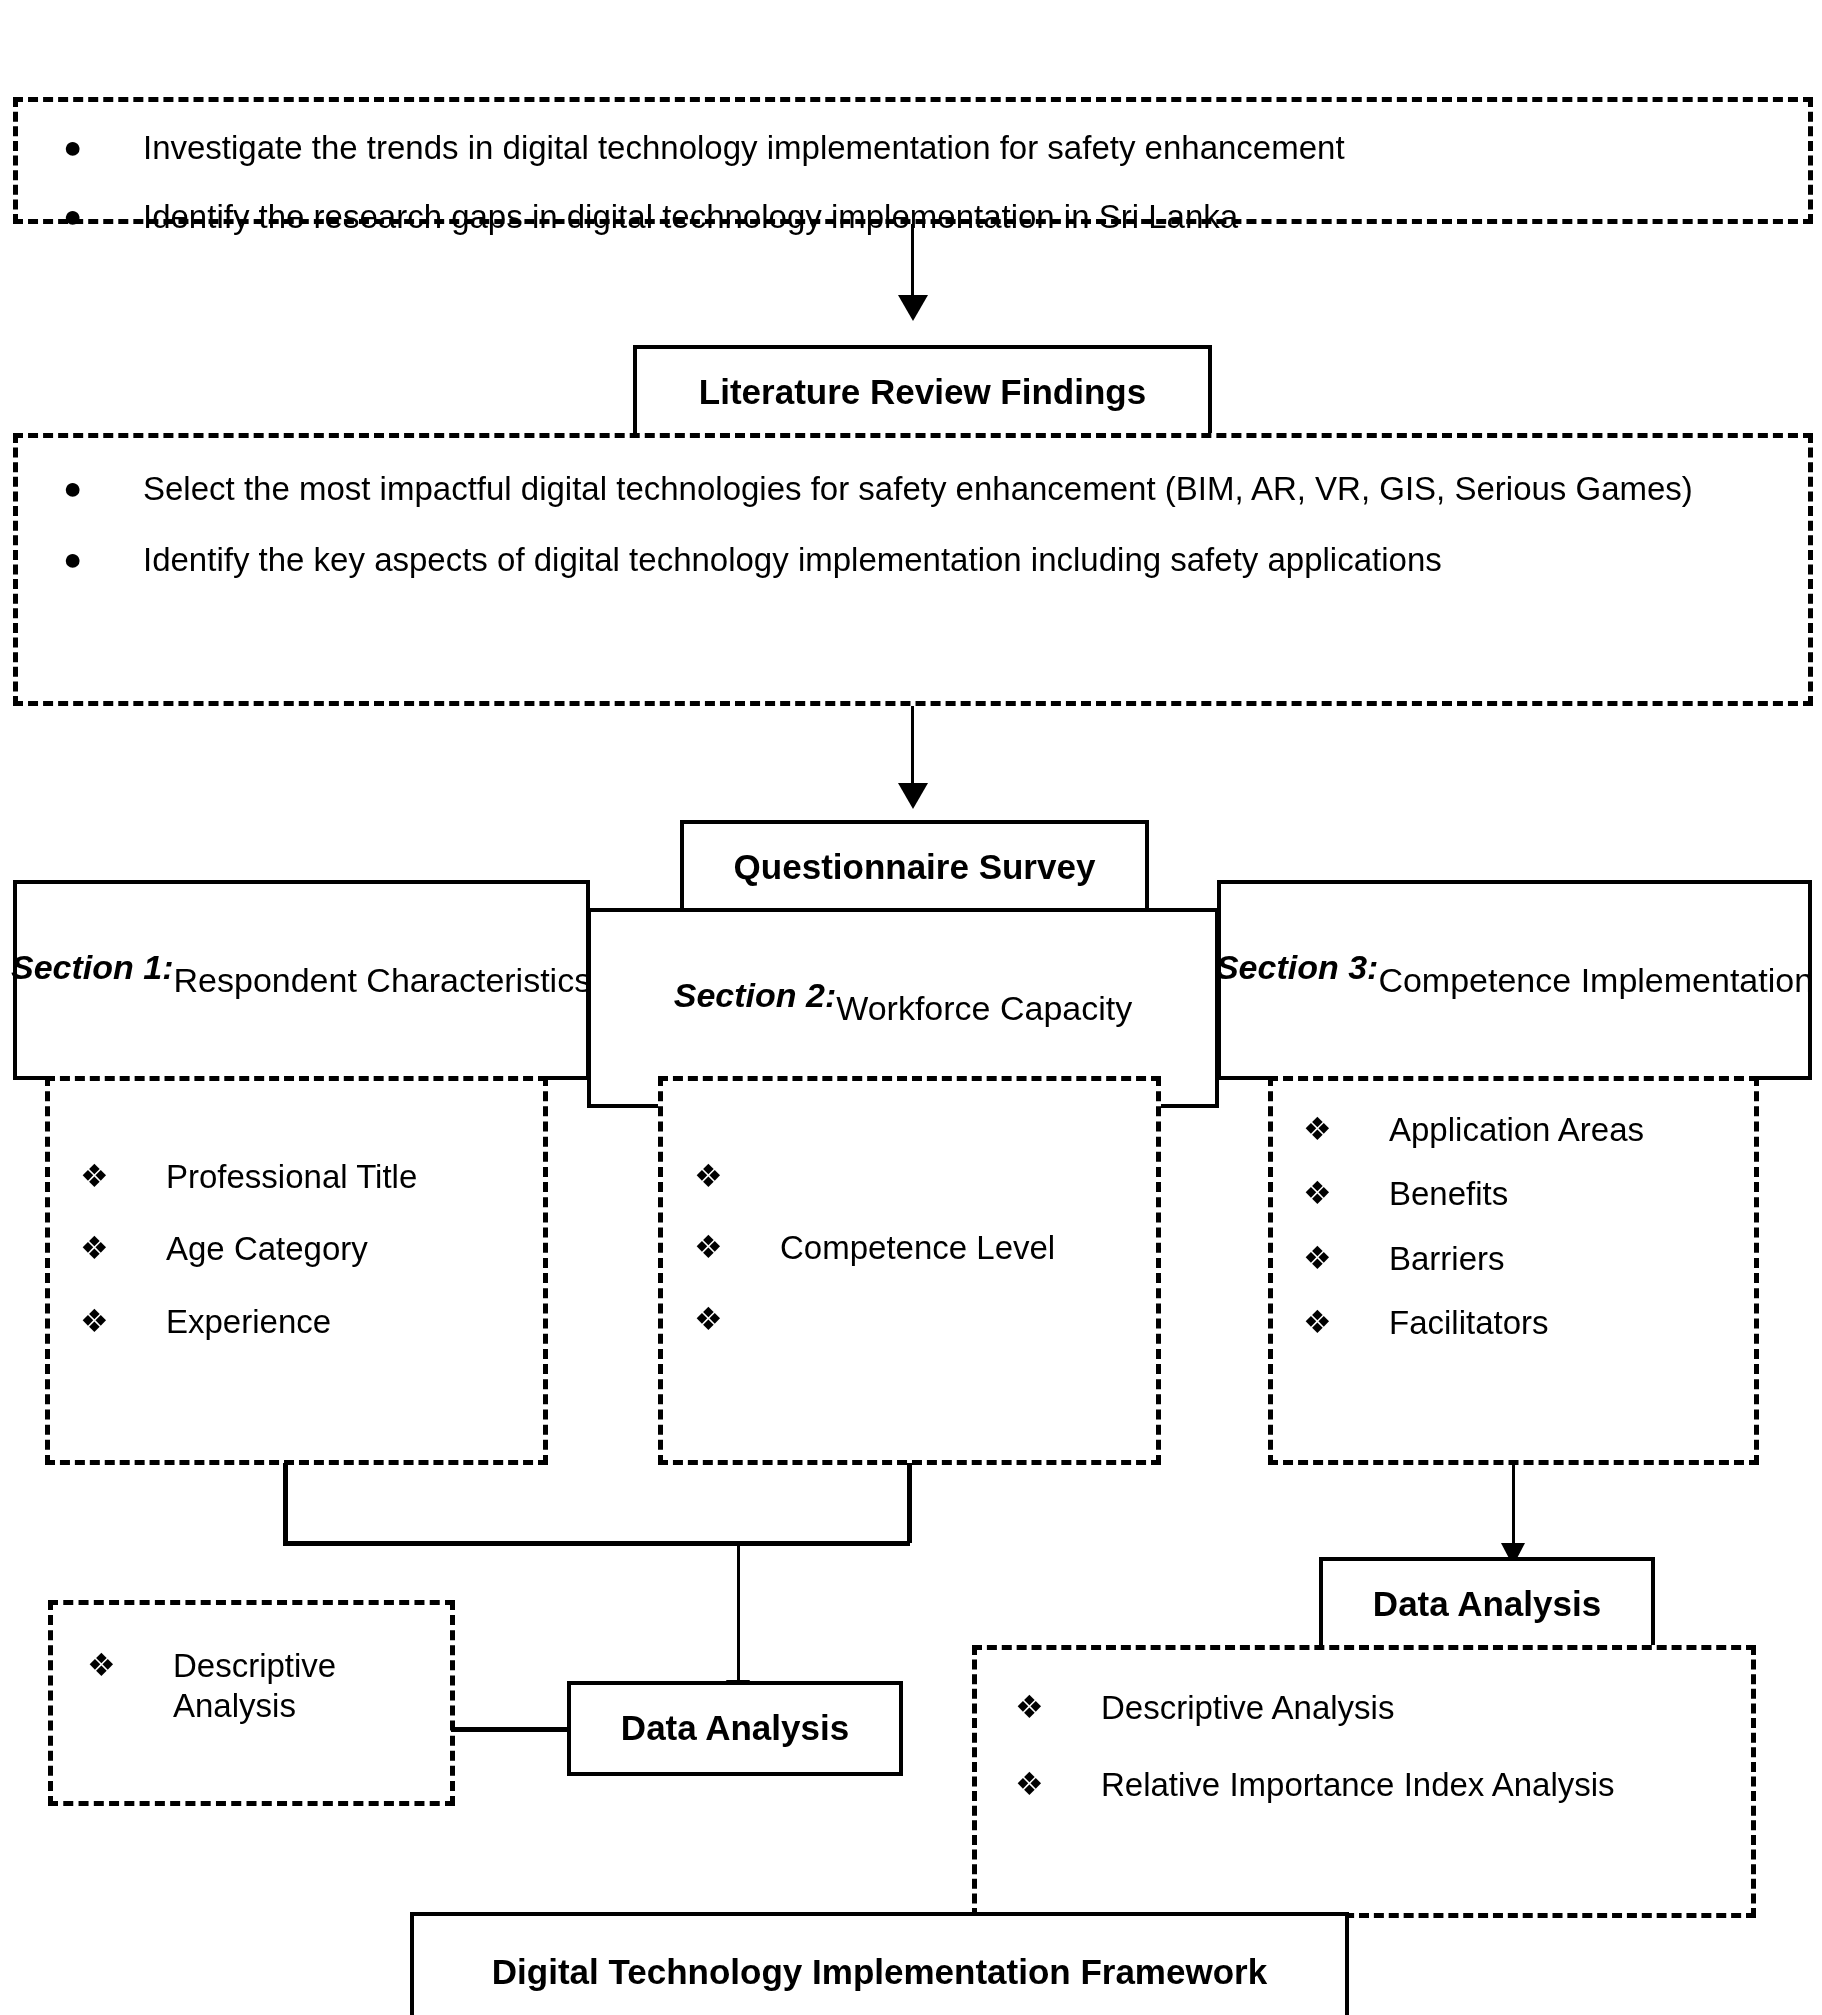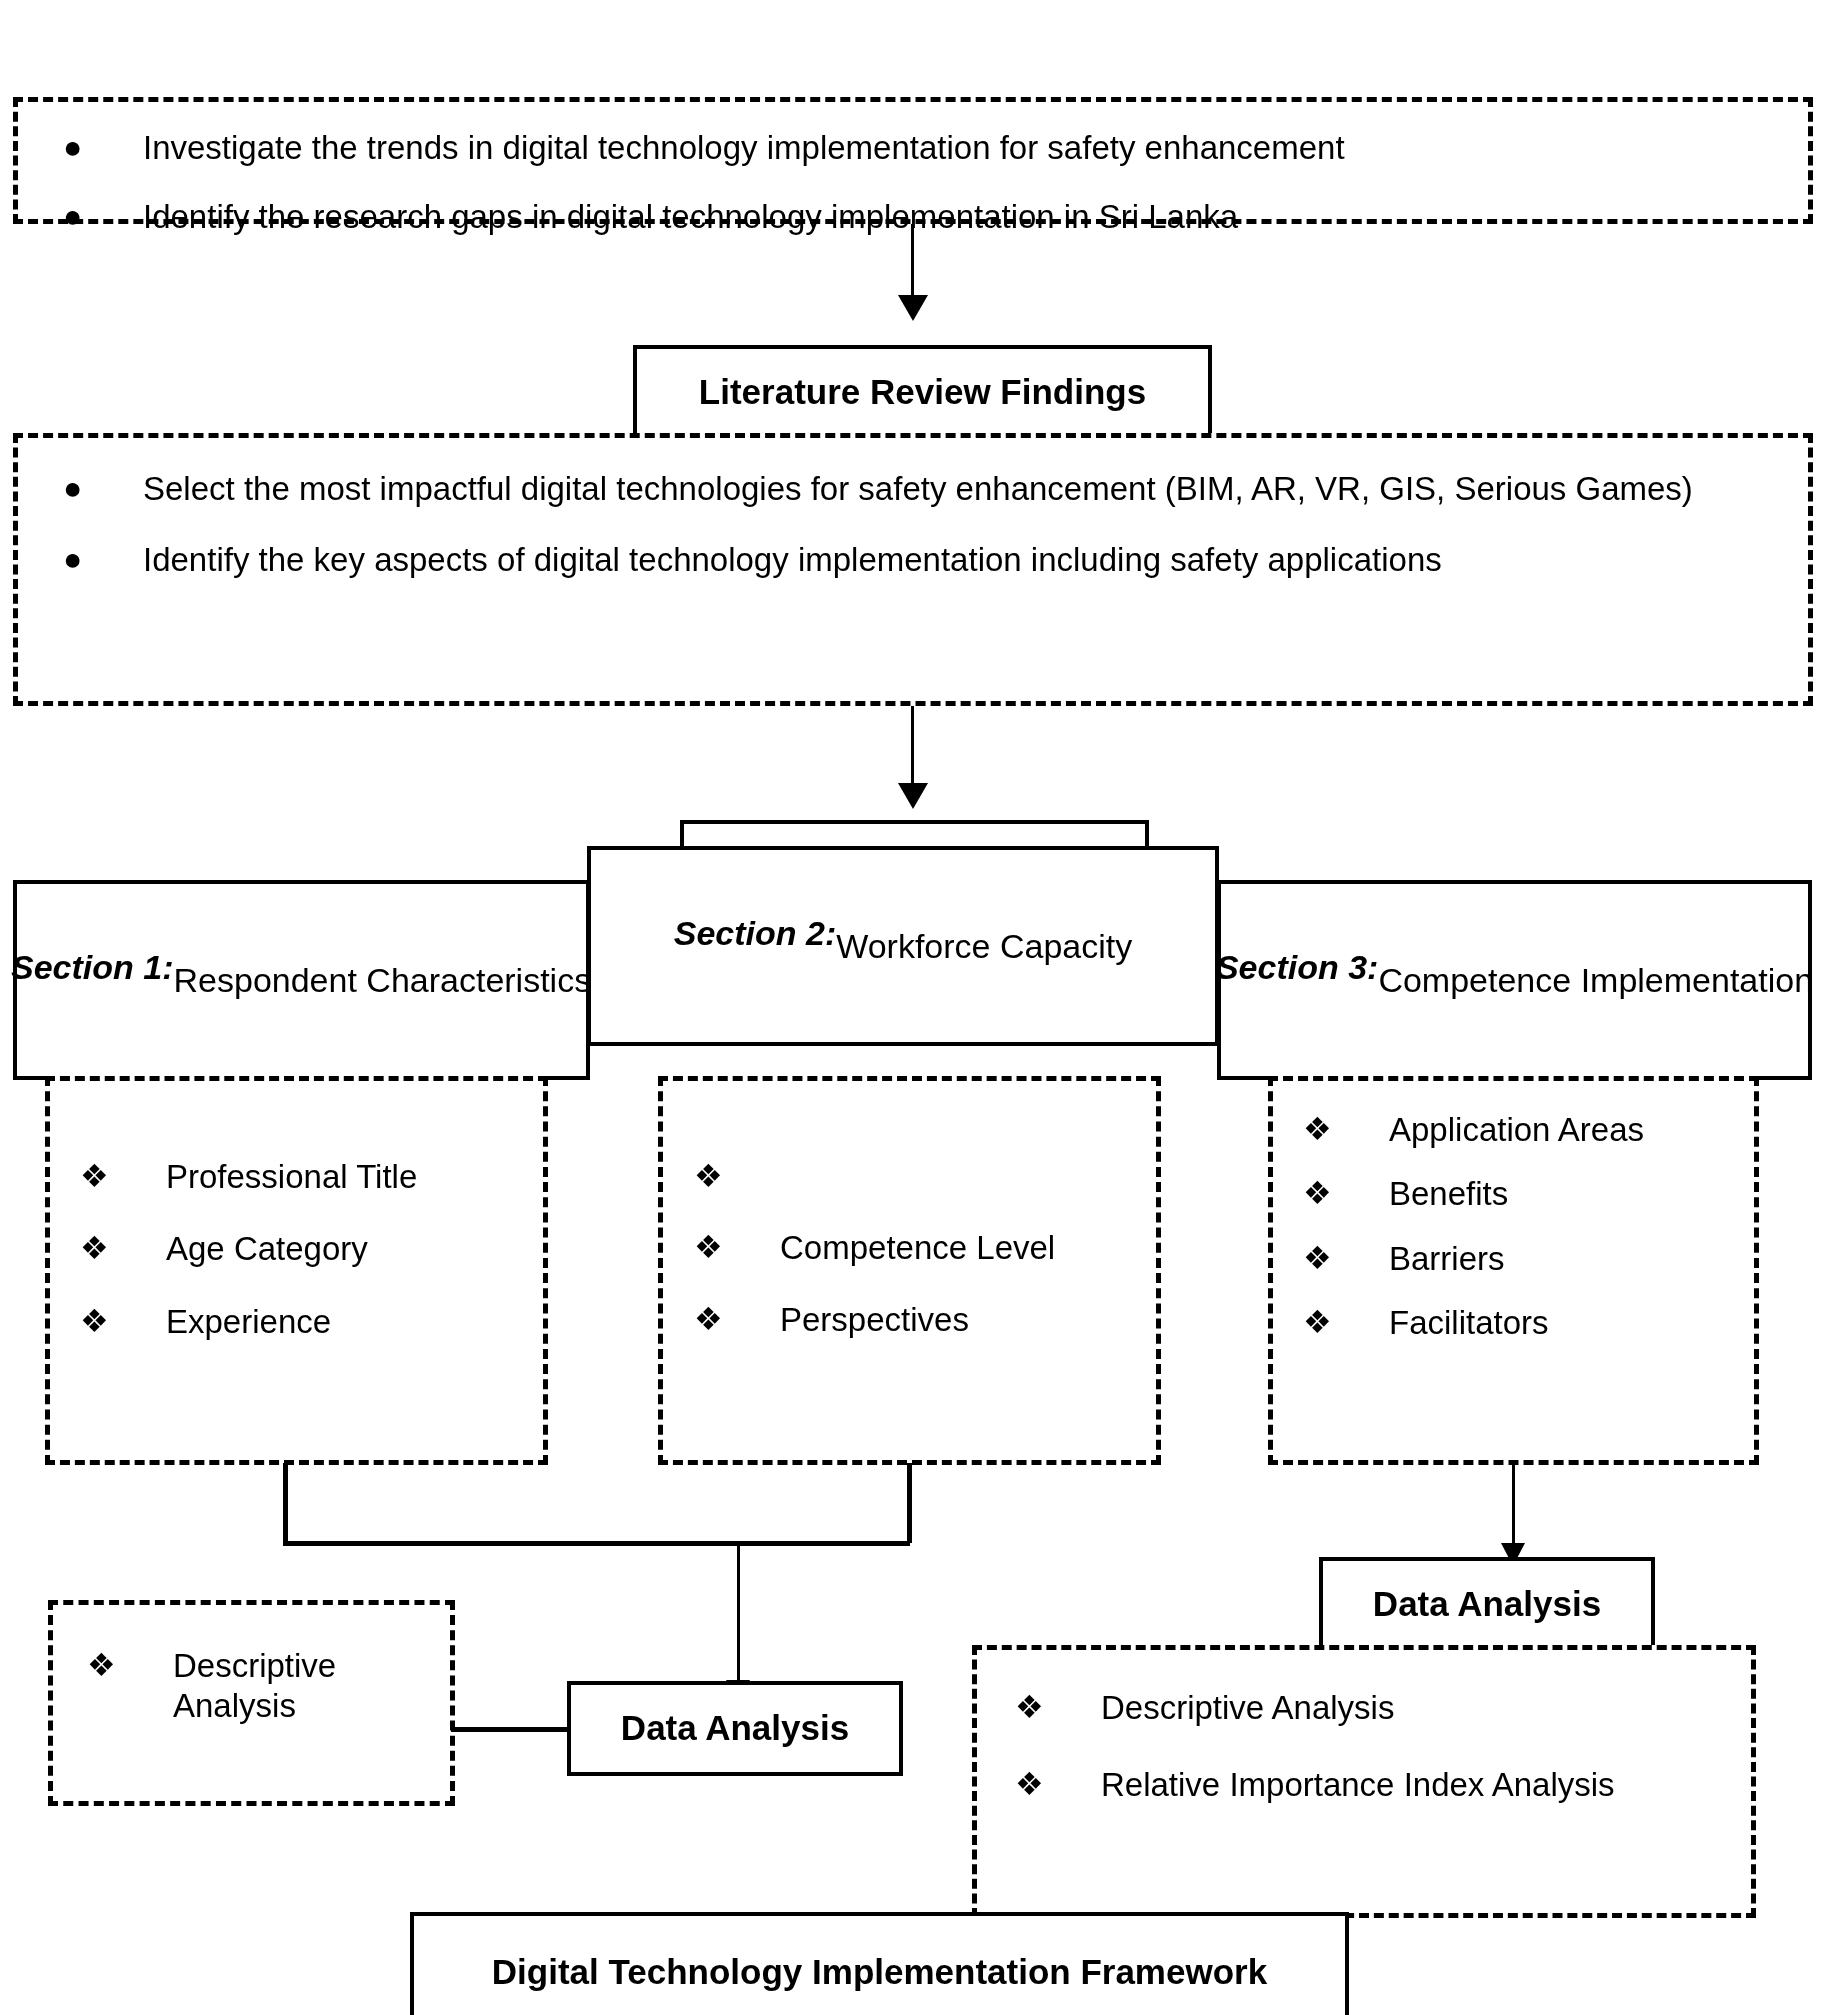--- a/index.html
+++ b/index.html
@@ -144,21 +144,21 @@
   <div class="arrowhead" style="left:898px; top:783px;"></div>
 
   <div class="box" style="left:680px; top:793px; width:469px; height:95px;margin-top:27px;">
     <span class="title-txt">Questionnaire Survey</span>
   </div>
 
   <div class="sec-cell" style="left:12.6px; top:880px; width:577px; height:200px;">
     <span class="sec-num">Section 1:</span>
     <span class="sec-name">Respondent Characteristics</span>
   </div>
-  <div class="sec-cell" style="left:587px; top:846px; width:632px; height:200px;">
+  <div class="sec-cell" style="left:587px; top:908px; width:632px; height:200px;">
     <span class="sec-num">Section 2:</span>
     <span class="sec-name">Workforce Capacity</span>
   </div>
   <div class="sec-cell" style="left:1217px; top:880px; width:595px; height:200px;">
     <span class="sec-num">Section 3:</span>
     <span class="sec-name">Competence Implementation</span>
   </div>
 
   <div class="dashed" style="left:45px; top:1076px; width:503px; height:389px;"></div>
   <ul class="bullet-list" style="left:57px; top:1157px; width:480px;">
@@ -180,21 +180,20 @@
   <ul class="bullet-list" style="left:671px; top:1157px; width:480px;">
     <li>
       <span class="mk dia">❖</span>
     </li>
     <li style="margin-top:32px;">
       <span class="mk dia">❖</span>
       <span class="li-txt">Competence Level</span>
     </li>
     <li style="margin-top:32px;">
       <span class="mk dia">❖</span>
-      <span class="li-txt">Perspectives</span>
     </li>
   </ul>
 
   <div class="dashed" style="left:1268px; top:1076px; width:491px; height:389px;"></div>
   <ul class="bullet-list" style="left:1280px; top:1110px; width:474px;">
     <li>
       <span class="mk dia">❖</span>
       <span class="li-txt">Application Areas</span>
     </li>
     <li style="margin-top:24px;">

